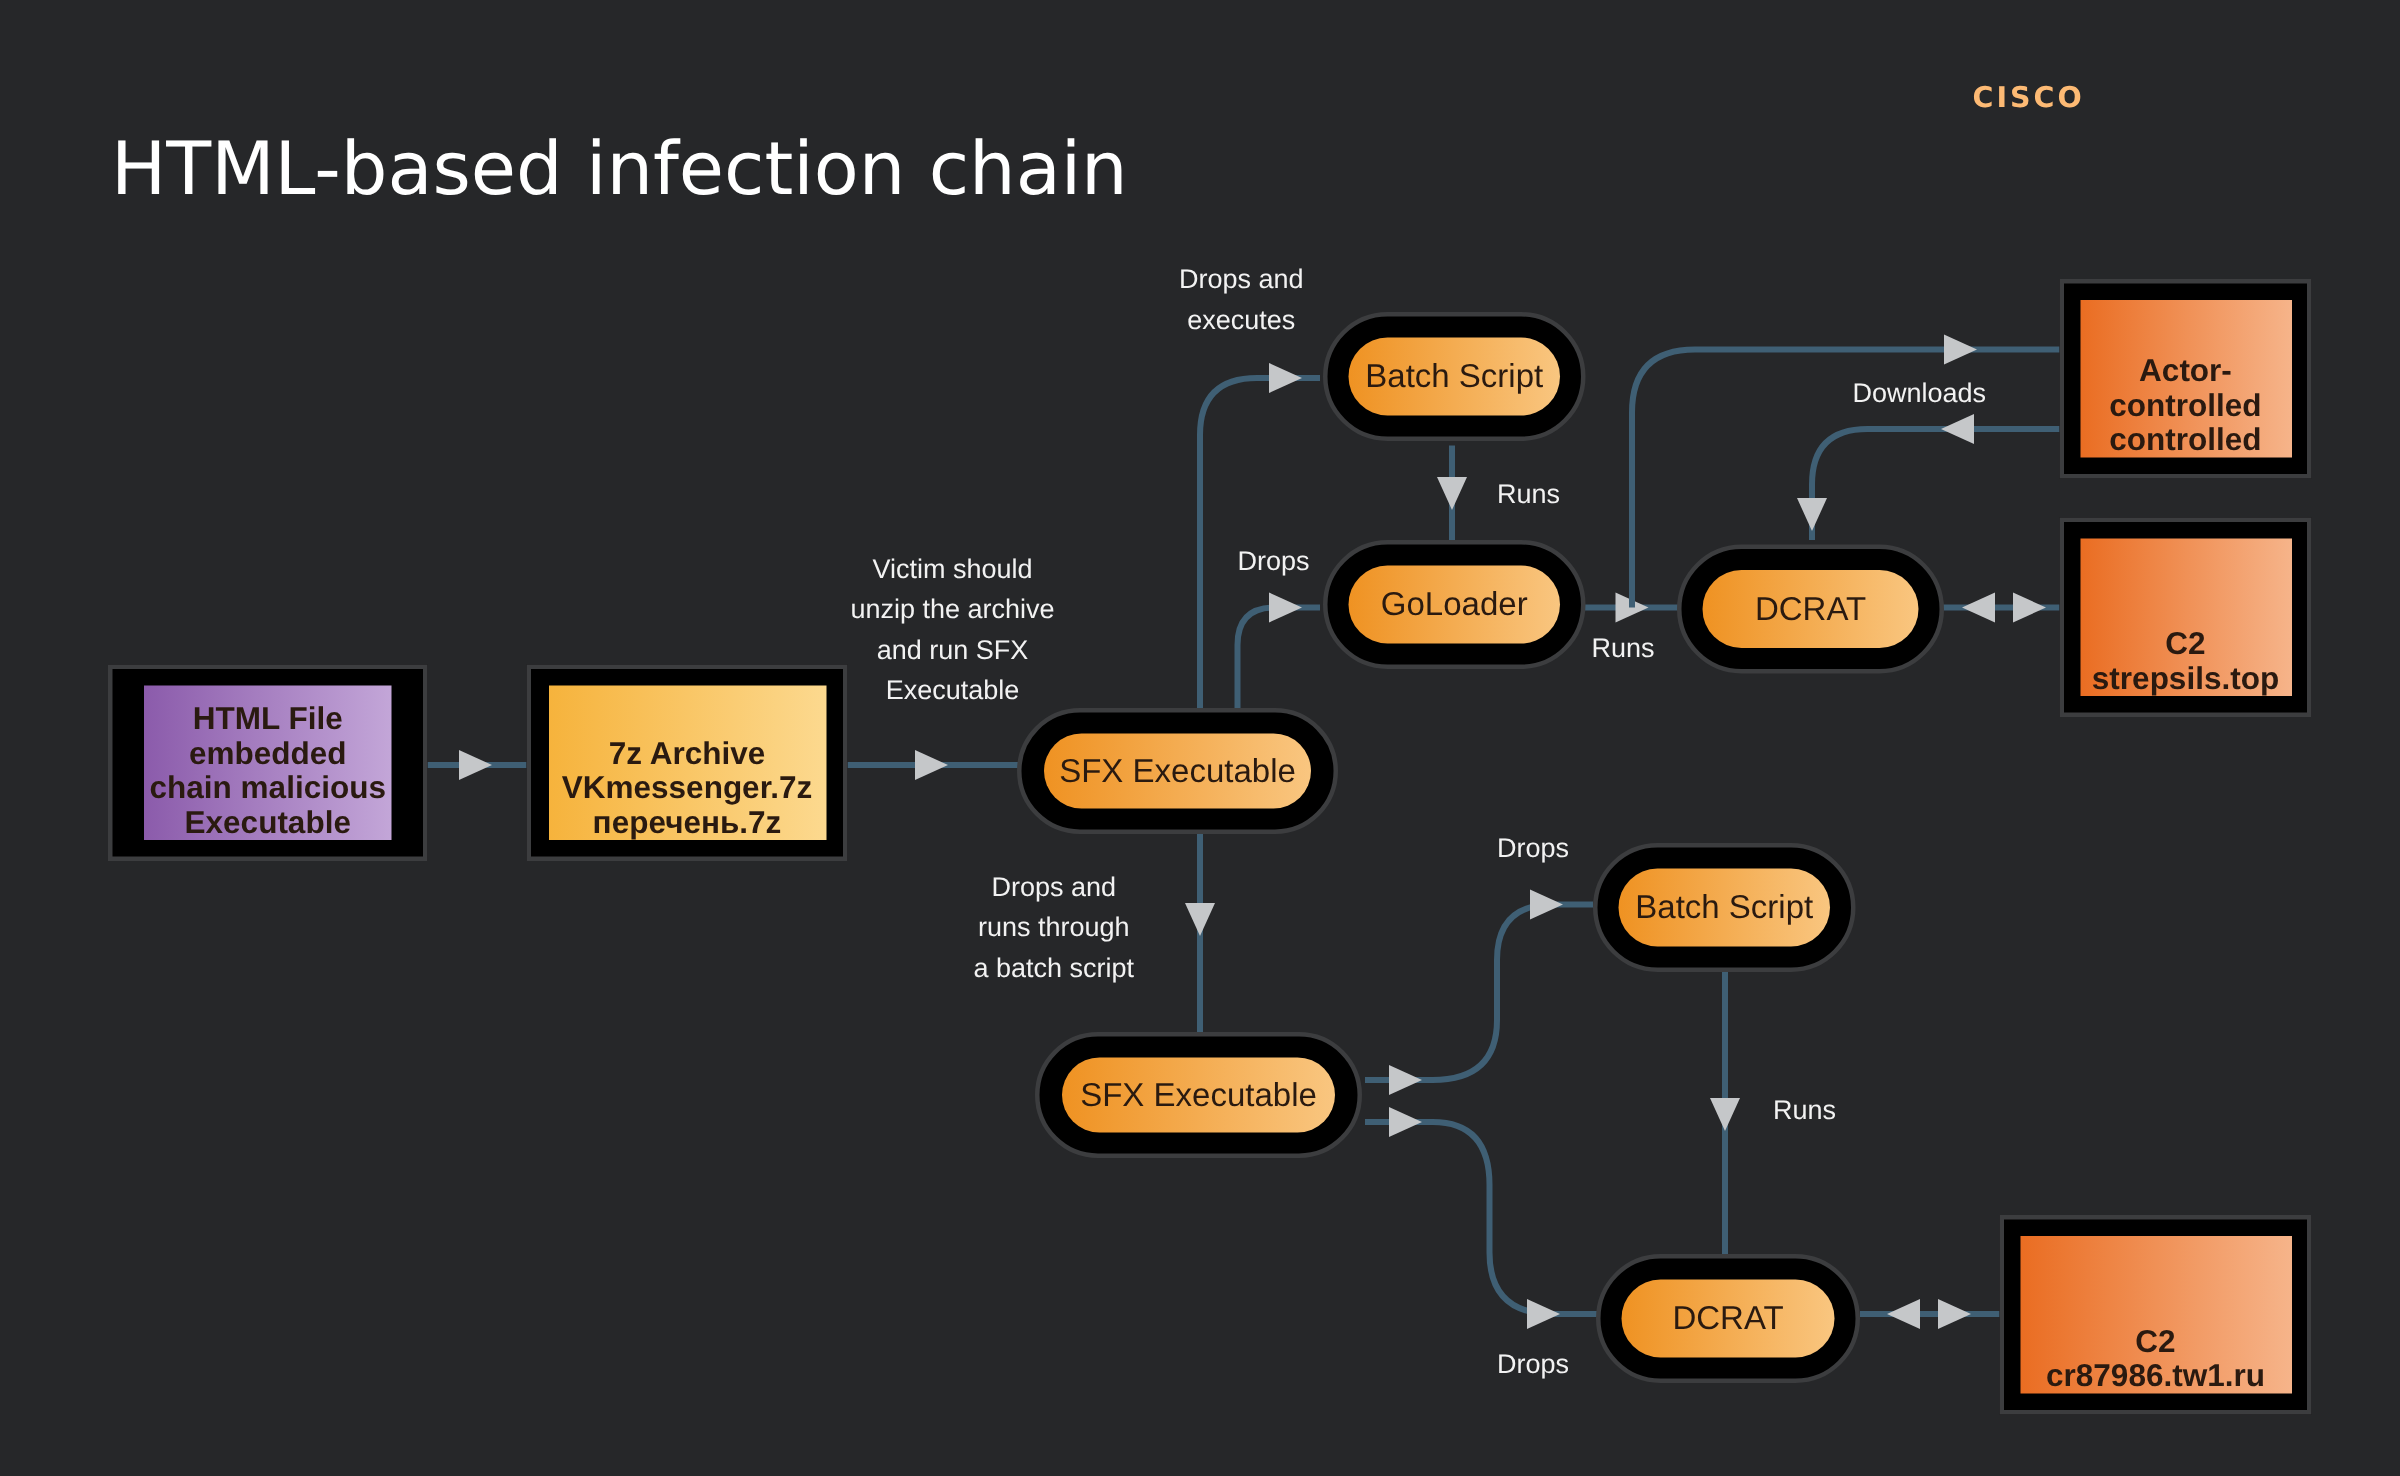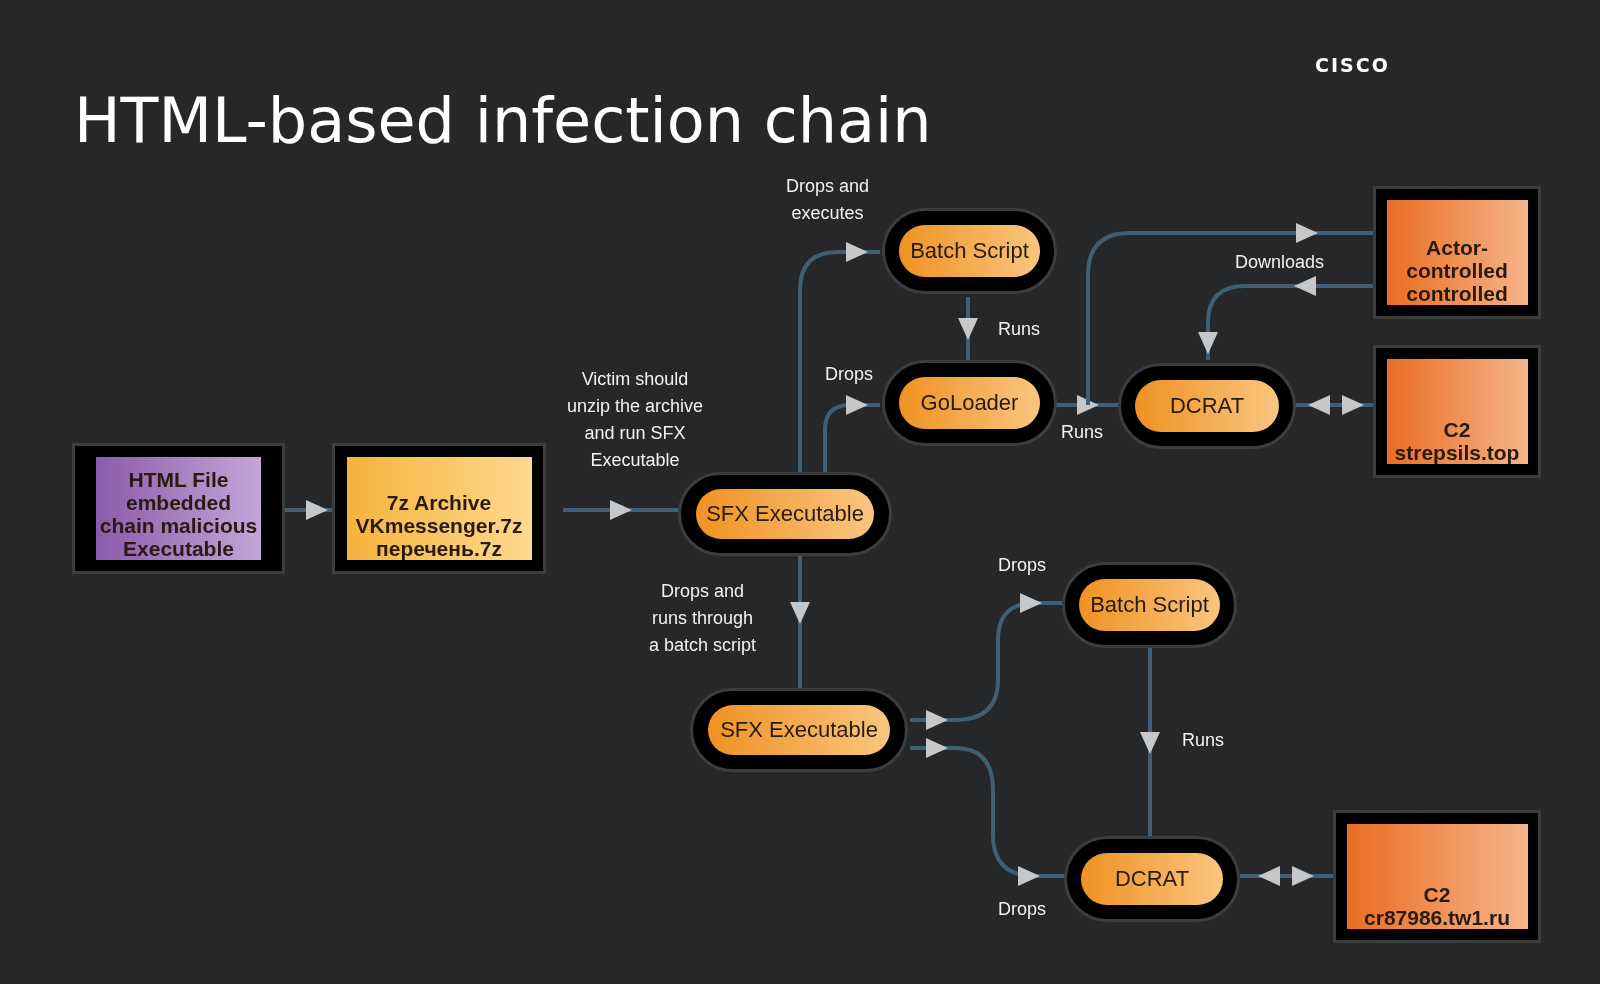--- a/index.html
+++ b/index.html
@@ -5,28 +5,28 @@
     html, body { margin: 0; padding: 0; }
     body {
       width: 1600px; height: 984px;
       background: #262729;
       position: relative; overflow: hidden;
       font-family: "Liberation Sans", sans-serif;
     }
     .title {
       position: absolute; left: 74px; top: 84px;
       font-family: "DejaVu Sans", sans-serif;
-      font-size: 62px; color: #ffffff; letter-spacing: 0px;
+      font-size: 49px; color: #ffffff; letter-spacing: 0px;
       font-weight: normal;
     }
     .logo { position: absolute; left: 1312px; top: 52px; width: 230px; height: 90px; }
     .logo-cisco {
       position: absolute; left: 3px; top: 2px;
       font-family: "DejaVu Sans", sans-serif; font-weight: bold;
-      font-size: 19px; color: #ffffff; letter-spacing: 2px; text-align: center;
+      font-size: 19px; color: #fdba74; letter-spacing: 2px; text-align: center;
     }
     .logo-talos {
       position: absolute; left: 0; top: 14px;
       font-family: "DejaVu Sans", sans-serif; font-weight: bold;
       font-size: 62px; color: #1b85cf; letter-spacing: 1px;
     }
     svg#edges { position: absolute; left: 0; top: 0; }
     .edge { fill: none; stroke: #3f5f74; stroke-width: 4; }
     .arrow { fill: #c5c7c9; }
 
@@ -123,21 +123,21 @@
 
 <div class="box" style="left:72px;top:443px;width:213px;height:131px;">
   <div class="box-inner purple" style="width:165px;height:103px;">
     <span>HTML File</span>
     <span>embedded</span>
     <span>chain malicious</span>
     <span>Executable</span>
   </div>
 </div>
 
-<div class="box" style="left:332px;top:443px;width:214px;height:131px;">
+<div class="box" style="left:351px;top:443px;width:214px;height:131px;">
   <div class="box-inner yellow" style="width:185px;height:103px;">
     <span>7z Archive</span>
     <span>VKmessenger.7z</span>
     <span>перечень.7z</span>
   </div>
 </div>
 
 <div class="box" style="left:1373px;top:186px;width:168px;height:133px;">
   <div class="box-inner orange" style="width:141px;height:105px;">
     <span>Actor-</span>

